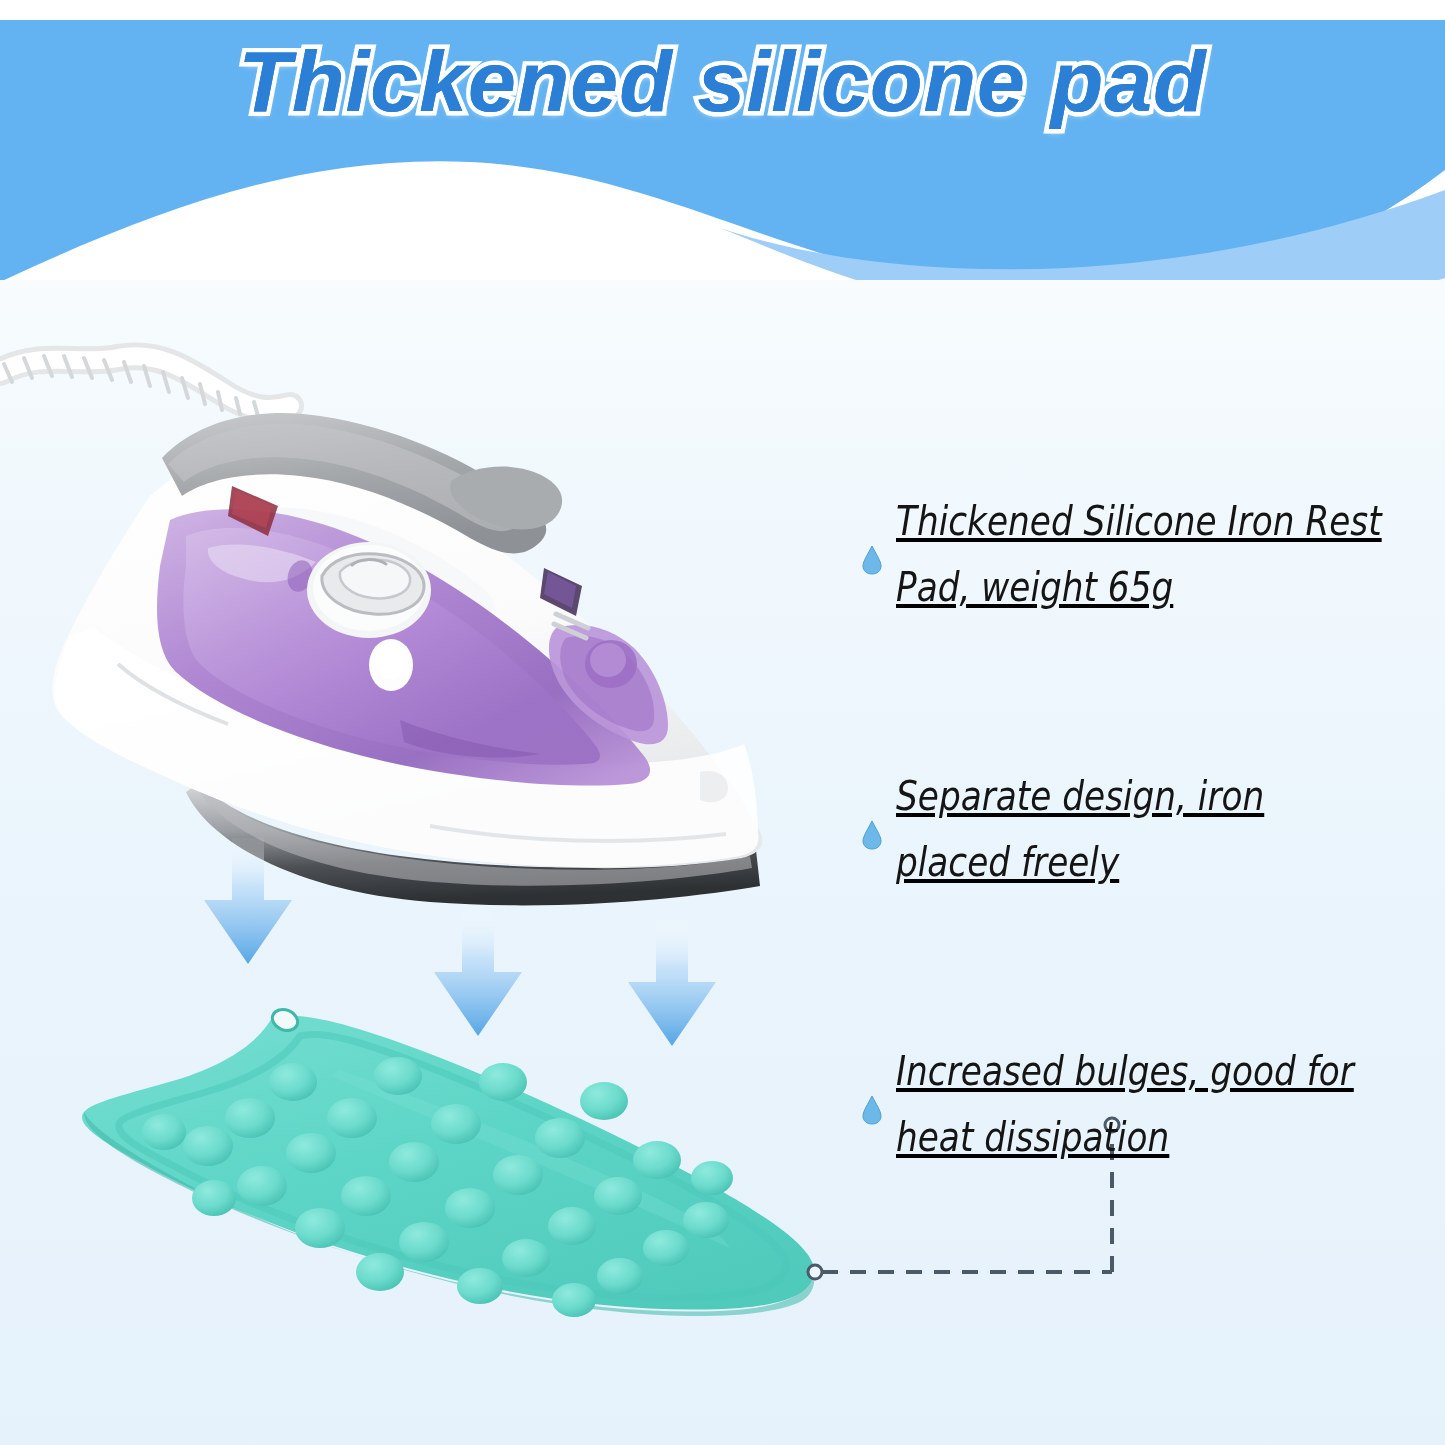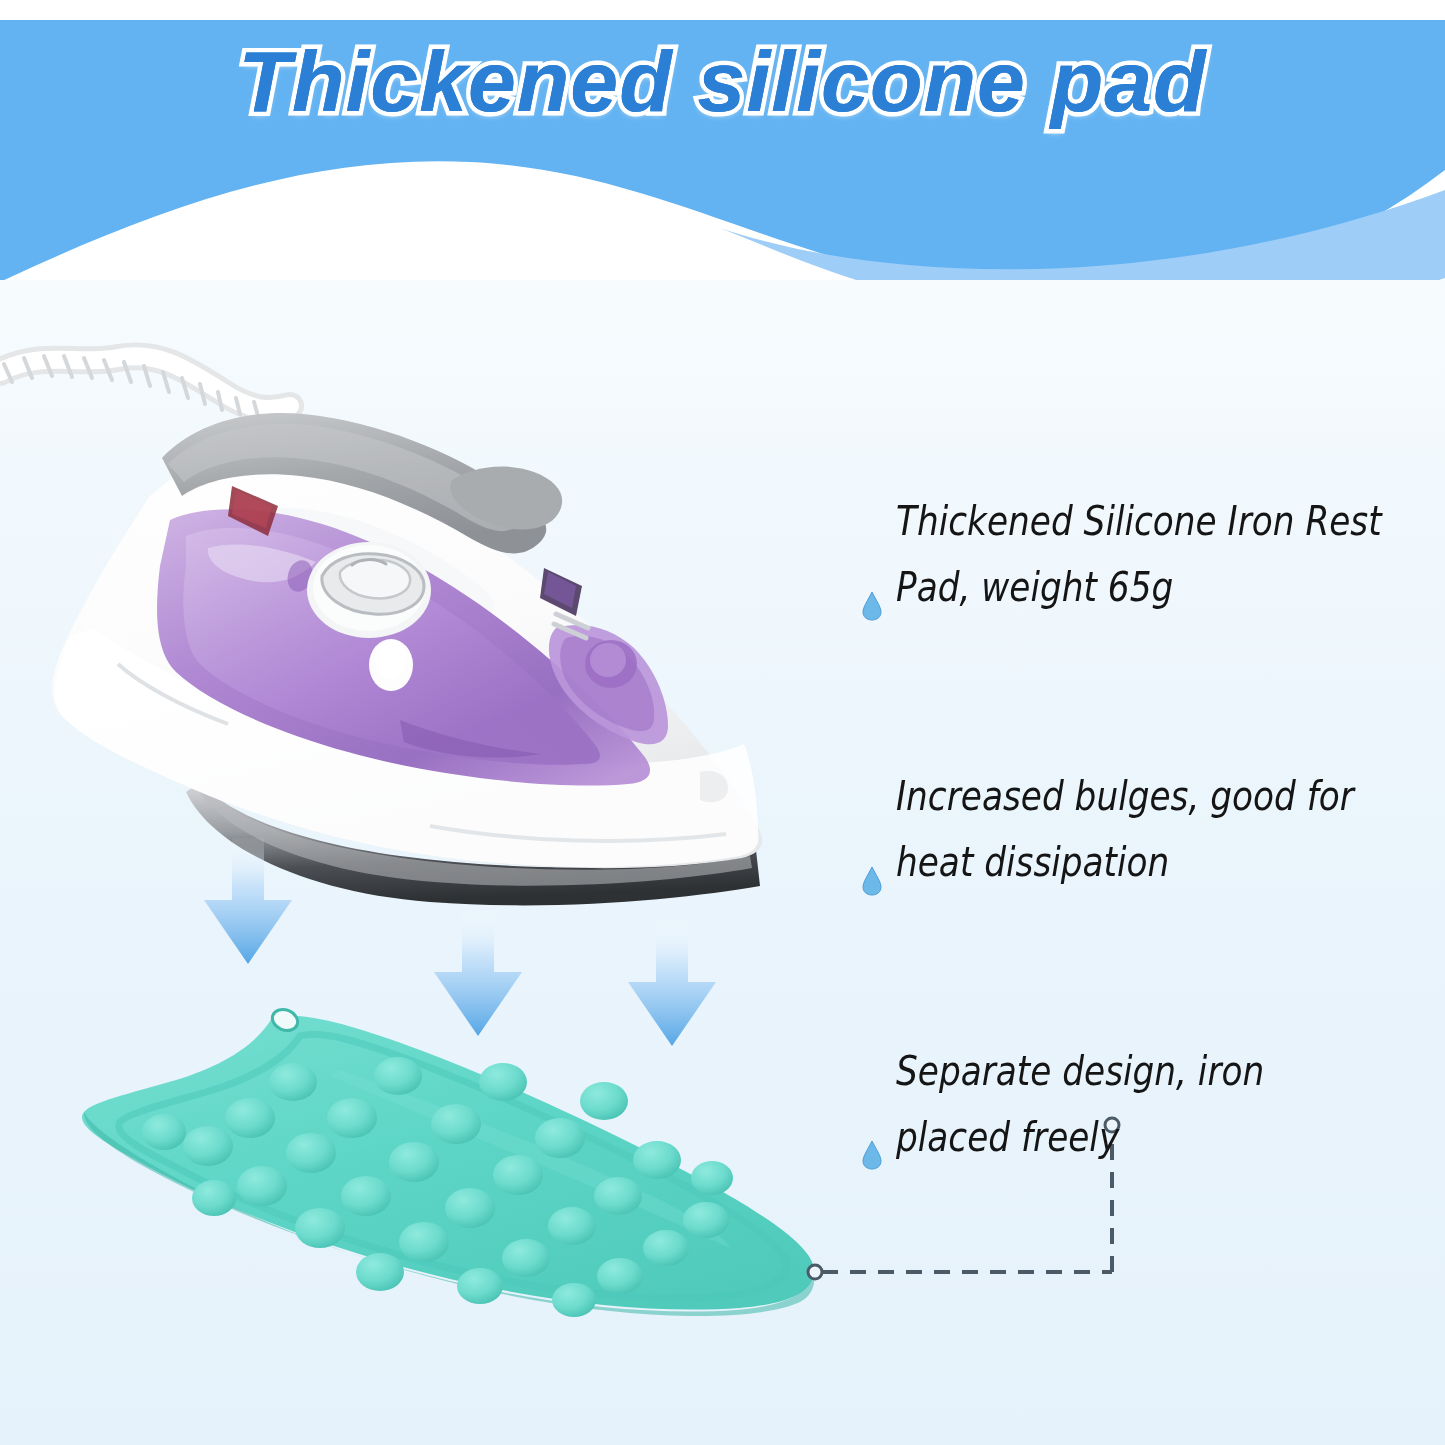--- a/index.html
+++ b/index.html
@@ -59,22 +59,23 @@
 
   
   .bullets {
     position: absolute;
     left: 862px;
     top: 468px;
     width: 560px;
   }
   .bullet-row {
     display: flex;
-    align-items: flex-end;
+    align-items: center;
     margin-bottom: 142px;
+    text-decoration: underline;
   }
   .bullet-marker {
     flex: 0 0 auto;
     width: 20px;
     height: 30px;
     margin-top: 12px;
     margin-right: 14px;
   }
   .bullet-text {
     font-size: 41px;
@@ -400,27 +401,27 @@
         <path d="M10 1 C14 9, 19 16, 19 21 C19 26, 15 29, 10 29 C5 29, 1 26, 1 21 C1 16, 6 9, 10 1 Z" fill="#6cb8e8" stroke="#4e9ed6" stroke-width="1"></path>
       </svg>
       <div class="bullet-text">Thickened Silicone Iron Rest
 Pad, weight 65g</div>
     </div>
 
     <div class="bullet-row">
       <svg class="bullet-marker" viewBox="0 0 20 30">
         <path d="M10 1 C14 9, 19 16, 19 21 C19 26, 15 29, 10 29 C5 29, 1 26, 1 21 C1 16, 6 9, 10 1 Z" fill="#6cb8e8" stroke="#4e9ed6" stroke-width="1"></path>
       </svg>
-      <div class="bullet-text">Increased bulges, good for
-heat dissipation</div>
+      <div class="bullet-text">Separate design, iron
+placed freely</div>
     </div>
 
     <div class="bullet-row">
       <svg class="bullet-marker" viewBox="0 0 20 30">
         <path d="M10 1 C14 9, 19 16, 19 21 C19 26, 15 29, 10 29 C5 29, 1 26, 1 21 C1 16, 6 9, 10 1 Z" fill="#6cb8e8" stroke="#4e9ed6" stroke-width="1"></path>
       </svg>
-      <div class="bullet-text">Separate design, iron
-placed freely</div>
+      <div class="bullet-text">Increased bulges, good for
+heat dissipation</div>
     </div>
 
   </div>
 
 </div>
 
 </body></html>

